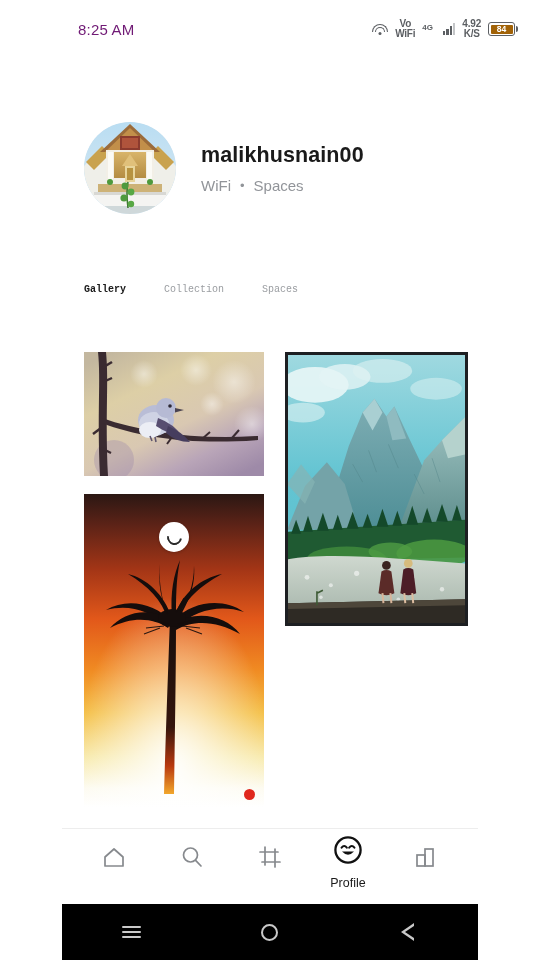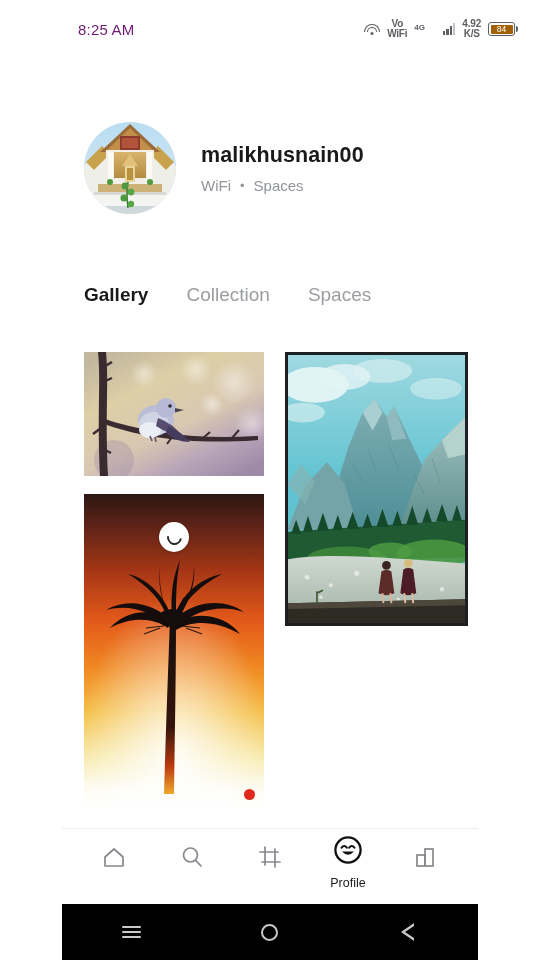--- a/index.html
+++ b/index.html
@@ -24,34 +24,34 @@
     position:absolute; border:1.6px solid #5c5f63; border-bottom:none;
     border-radius:50% 50% 0 0 / 100% 100% 0 0; left:50%; transform:translateX(-50%);
   }
   .wifi-ico i:nth-child(1){ width:16px; height:8px; top:1px; }
   .wifi-ico i:nth-child(2){ width:10px; height:5px; top:4px; }
   .wifi-ico i:nth-child(3){
     width:3px; height:3px; top:9px; border:none; background:#5c5f63; border-radius:50%;
   }
   .stack2 { display:flex; flex-direction:column; line-height:1.02; align-items:center; }
   .stack2 span { font-size:10px; color:#5c5f63; font-weight:bold; letter-spacing:-.2px; }
-  .net-group { display:flex; align-items:center; gap:18px; }
+  .net-group { display:flex; align-items:center; gap:10px; }
   .net-4g { font-size:8px; color:#5c5f63; font-weight:bold; margin-bottom:3px; }
   .bars { display:flex; align-items:flex-end; gap:1.2px; height:12px; }
   .bars b { width:2.2px; background:#5c5f63; display:block; }
   .bars b:nth-child(1){height:4px;} .bars b:nth-child(2){height:6.5px;}
   .bars b:nth-child(3){height:9px;} .bars b:nth-child(4){height:12px;}
   .bars b.off{ background:#c4c6c8; }
   .batt { display:flex; align-items:center; }
   .batt-body {
     width:27px; height:14px; border:1.6px solid #5c5f63; border-radius:3px;
     display:flex; align-items:center; justify-content:center; padding:1.5px;
   }
   .batt-fill {
-    background:#a16207; color:#fff; font-size:8.5px; font-weight:normal;
+    background:#a16207; color:#fff; font-size:8.5px; font-weight:bold;
     width:100%; height:100%; display:flex; align-items:center; justify-content:center;
     border-radius:1px;
   }
   .batt-tip { width:2px; height:6px; background:#5c5f63; border-radius:0 2px 2px 0; margin-left:1px; }
 
   
   .header {
     position:absolute; top:64px; left:0; width:540px; height:50px;
     display:flex; align-items:center;
   }
@@ -79,21 +79,21 @@
   .profile-name { font-size:21.5px; font-weight:bold; color:#1a1a1a; letter-spacing:.1px;text-align:center; }
   .profile-actions {
     margin-top:9px; display:flex; align-items:center; gap:9px;
     font-size:15px; color:#919499;
   }
   .profile-actions .dot-sep { font-size:13px; color:#919499; }
   .profile-actions span { cursor:pointer; }
 
   
   .tabs { position:absolute; top:284px; left:84px; display:flex; gap:38px; }
-  .tab { font-size:19px; color:#9a9da1; cursor:pointer; }
+  .tab { font-size:10px; color:#9a9da1; cursor:pointer;font-family:Liberation Mono, monospace; }
   .tab.active { color:#1a1a1a; font-weight:bold; }
 
   
   .gallery { position:absolute; top:352px; left:84px; width:384px; }
   .gal-col { position:absolute; top:0; }
   .gal-col.left { left:0; width:180px; }
   .gal-col.right { left:201px; width:183px; }
   .tile { position:relative; overflow:hidden; width:100%; display:block; cursor:pointer; }
   .tile svg { display:block; width:100%; height:100%; }
   .tile-bird { height:124px; margin-bottom:18px; }

